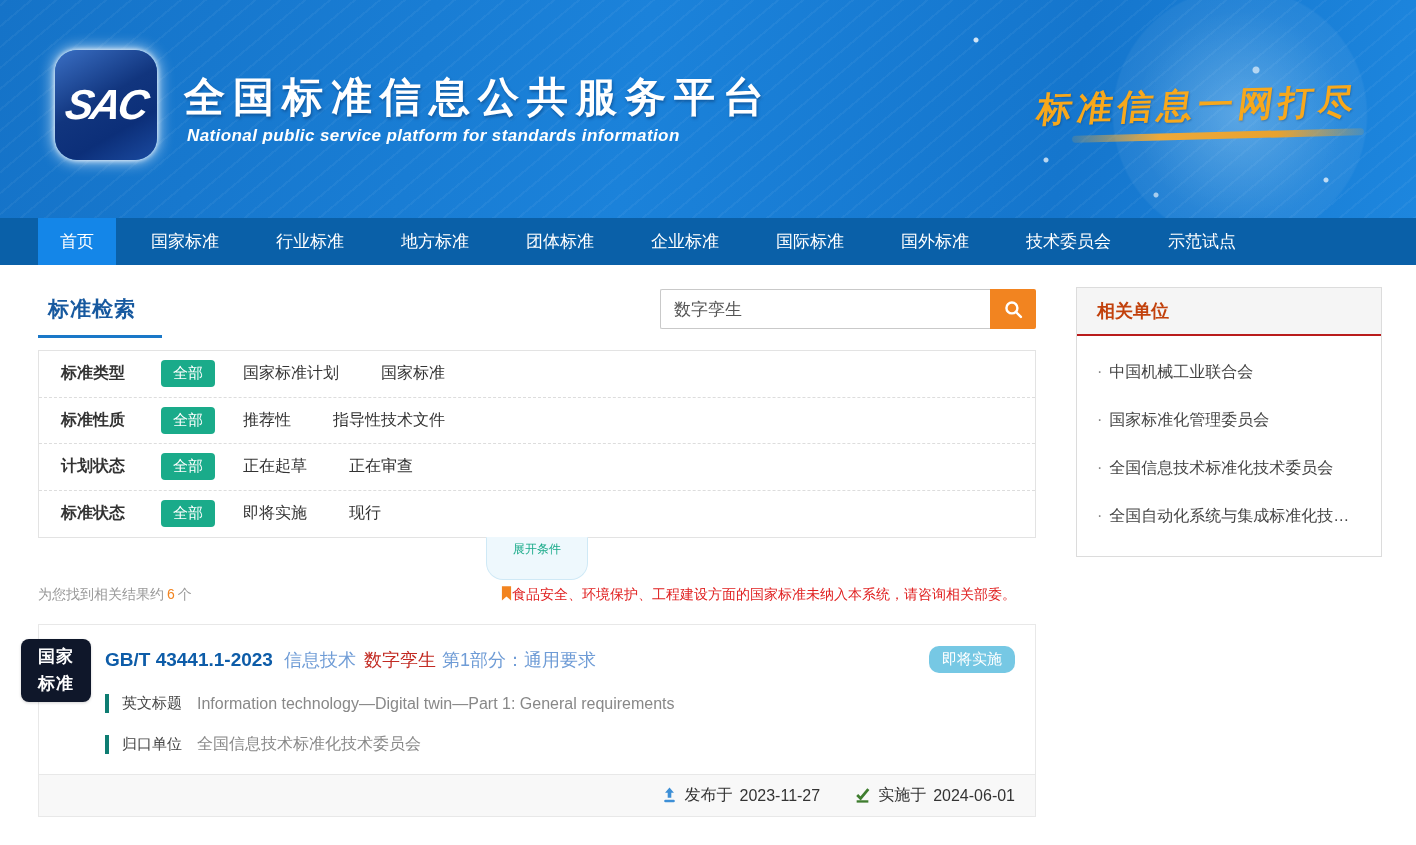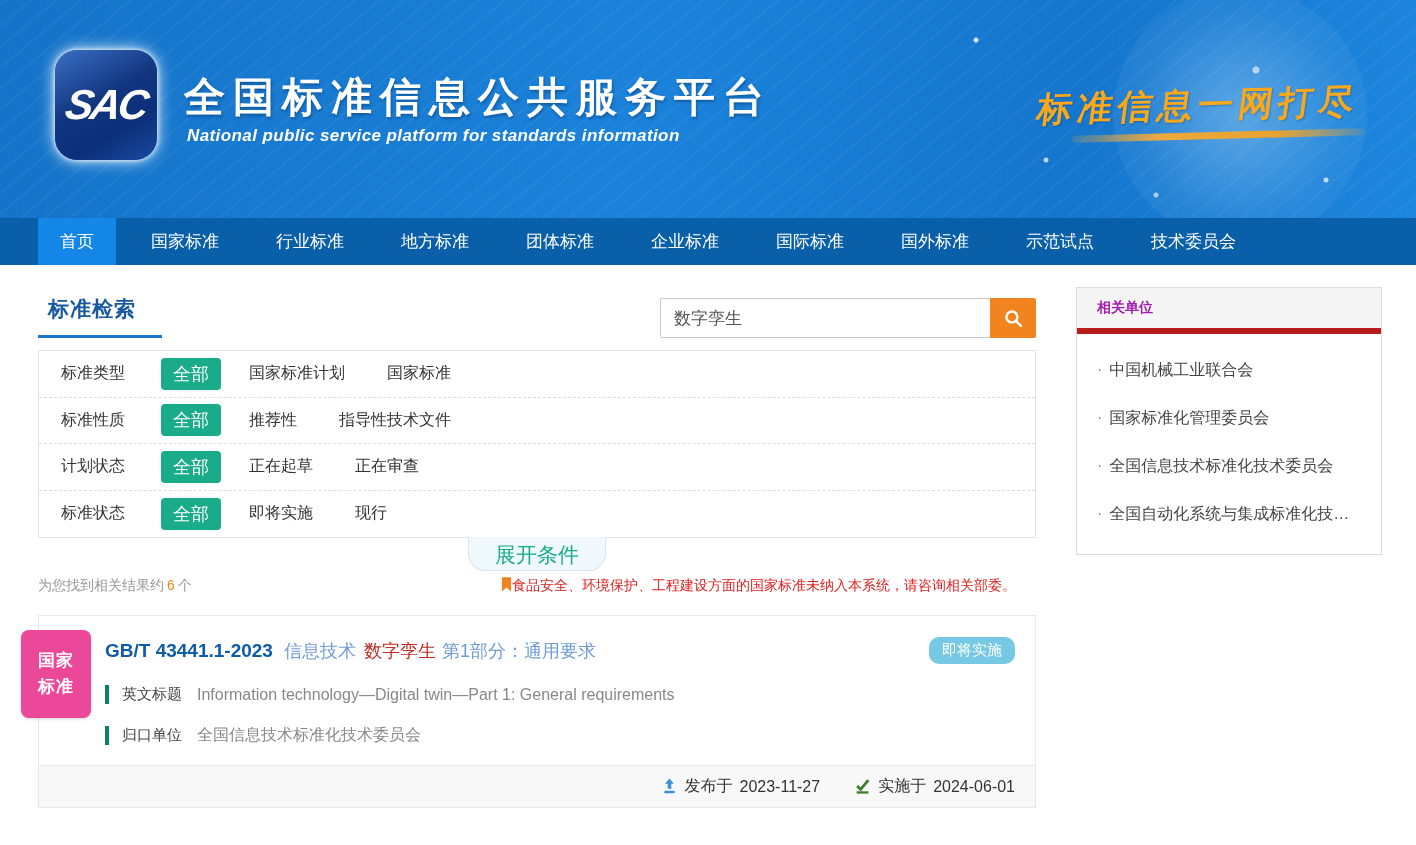--- a/index.html
+++ b/index.html
@@ -39,48 +39,48 @@
   .nav{ height:47px; background:#0a60a8; display:flex; padding-left:38px; }
   .nav-item{ display:block; color:#fff; font-size:17px; line-height:47px; padding:0 22px; margin-right:13px; text-decoration:none; cursor:pointer; white-space:nowrap; }
   .nav-item.active{ background:#1486e8; }
 
   
   .main{ display:flex; padding:22px 34px 0 38px; gap:40px; }
   .left-col{ width:998px; flex:0 0 auto; }
   .sidebar{ width:306px; flex:0 0 auto; }
 
   
-  .search-row{ display:flex; align-items:flex-end; }
+  .search-row{ display:flex; align-items:flex-start; }
   .section-title{ color:#17599f; font-size:21px; font-weight:bold; letter-spacing:1px; padding:8px 0 12px 10px; }
   .title-underline{ width:124px; height:3px; background:#1a78c8; }
   .search-box{ margin-left:auto; display:flex; margin-top:2px; }
   .search-input{ width:330px; height:40px; border:1px solid #c9c9c9; border-right:none; border-radius:2px 0 0 2px; padding:0 13px; font-size:17px; color:#555; outline:none; font-family:inherit; }
   .search-btn{ width:46px; height:40px; background:#f28420; border:none; display:flex; align-items:center; justify-content:center; cursor:pointer; border-radius:0 2px 2px 0; }
 
   
   .filter-panel{ border:1px solid #e3e3e3; margin-top:12px; }
   .filter-row{ display:flex; align-items:center; height:46.5px; padding-left:22px; border-bottom:1px dashed #ddd; }
   .filter-row:last-child{ border-bottom:none; }
-  .filter-label{ font-weight:normal; color:#333; font-size:16px; width:100px; }
-  .badge-all{ background:#1aab8a; color:#fff; font-size:18px; padding:4px 12px; border-radius:4px; margin-right:28px; cursor:pointer; }
+  .filter-label{ font-weight:bold; color:#333; font-size:16px; width:100px; }
+  .badge-all{ background:#1aab8a; color:#fff; font-size:15px; padding:4px 12px; border-radius:4px; margin-right:28px; cursor:pointer; }
   .filter-opt{ color:#333; font-size:16px; margin-right:42px; cursor:pointer; text-decoration:none; }
 
   
   .expand-wrap{ display:flex; justify-content:center; }
-  .expand-tab{ margin-top:-1px; background:#eef8fd; border:1px solid #cfe9f6; border-top-color:#eef8fd; border-radius:0 0 17px 17px; color:#1aab8a; font-size:21px; padding:3px 26px 1px; cursor:pointer; }
+  .expand-tab{ margin-top:-1px; background:#eef8fd; border:1px solid #cfe9f6; border-top-color:#eef8fd; border-radius:0 0 17px 17px; color:#1aab8a; font-size:12px; padding:3px 26px 21px; cursor:pointer; }
 
   
   .results-row{ display:flex; align-items:center; margin-top:6px; }
   .results-count{ color:#999; font-size:14px; }
   .results-count .num{ color:#f28420; margin:0 3px; }
   .notice{ margin-left:auto; margin-right:20px; color:#e02020; font-size:14px; display:flex; align-items:flex-start; }
 
   
   .card{ position:relative; border:1px solid #e8e8e8; margin-top:20px; }
-  .card-badge{ position:absolute; left:-18px; top:14px; width:70px; height:88px; background:#ec4899; border-radius:8px;
+  .card-badge{ position:absolute; left:-18px; top:14px; width:70px; height:63px; background:#0f172a; border-radius:8px;
     color:#fff; font-weight:bold; font-size:17px; display:flex; flex-direction:column; align-items:center; justify-content:center;
     line-height:1.55; letter-spacing:1px; box-shadow:0 1px 3px rgba(0,0,0,.18); }
   .card-head{ padding:21px 20px 0 66px; }
   .card-title-row{ display:flex; align-items:center; }
   .code{ color:#0d5ca8; font-weight:bold; font-size:19px; cursor:pointer; }
   .t-light{ color:#6f9cd6; font-size:18px; margin-left:11px; cursor:pointer; }
   .t-red{ color:#c22a22; font-size:18px; margin-left:8px; cursor:pointer; }
   .t-light2{ color:#6f9cd6; font-size:18px; margin-left:6px; cursor:pointer; }
   .status-pill{ margin-left:auto; background:#76c8e4; color:#fff; font-size:15px; padding:4px 13px; border-radius:10px; }
   .meta-row{ display:flex; align-items:center; margin-top:17px; padding-bottom:15px; border-bottom:1px solid #ececec; }
@@ -89,21 +89,21 @@
   .meta-gap{ width:42px; }
   .detail-row{ display:flex; align-items:center; padding-left:66px; margin-top:21px; }
   .detail-bar{ width:4px; height:19px; background:#0e7d72; margin-right:13px; }
   .detail-label{ color:#444; font-size:15px; margin-right:15px; white-space:nowrap; }
   .detail-value{ color:#888; font-size:16px; }
   .card-footer{ margin-top:19px; background:#f8f8f8; border-top:1px solid #e8e8e8; padding:10px 20px; display:flex; justify-content:flex-end; align-items:center; gap:34px; color:#333; font-size:16px; }
   .date-item{ display:flex; align-items:center; gap:7px; }
 
   
   .side-panel{ border:1px solid #dcdcdc; }
-  .side-header{ background:#f5f5f5; border-bottom:6px solid #b91c1c; padding:11px 20px; font-weight:bold; font-size:14px; color:#a21caf; }
+  .side-header{ background:#f5f5f5; border-bottom:2px solid #b91c1c; padding:11px 20px; font-weight:bold; font-size:18px; color:#c2410c; }
   .side-list{ list-style:none; padding:12px 20px 16px; }
   .side-item{ padding:13.5px 0; color:#444; font-size:16px; white-space:nowrap; overflow:hidden; text-overflow:ellipsis; cursor:pointer; }
   .side-item::before{ content:"·"; color:#888; margin-right:7px; }
   .icon{ display:inline-flex; flex:0 0 auto; }
 </style>
 </head>
 <body>
 
 <div class="header">
   <div class="logo-box">
@@ -117,22 +117,22 @@
 
 <div class="nav">
   <a class="nav-item active">首页</a>
   <a class="nav-item">国家标准</a>
   <a class="nav-item">行业标准</a>
   <a class="nav-item">地方标准</a>
   <a class="nav-item">团体标准</a>
   <a class="nav-item">企业标准</a>
   <a class="nav-item">国际标准</a>
   <a class="nav-item">国外标准</a>
+  <a class="nav-item">技术委员会</a>
   <a class="nav-item">示范试点</a>
-  <a class="nav-item">技术委员会</a>
 </div>
 
 <div class="main">
   <div class="left-col">
 
     <div class="search-row">
       <div>
         <div class="section-title">标准检索</div>
         <div class="title-underline"></div>
       </div>

